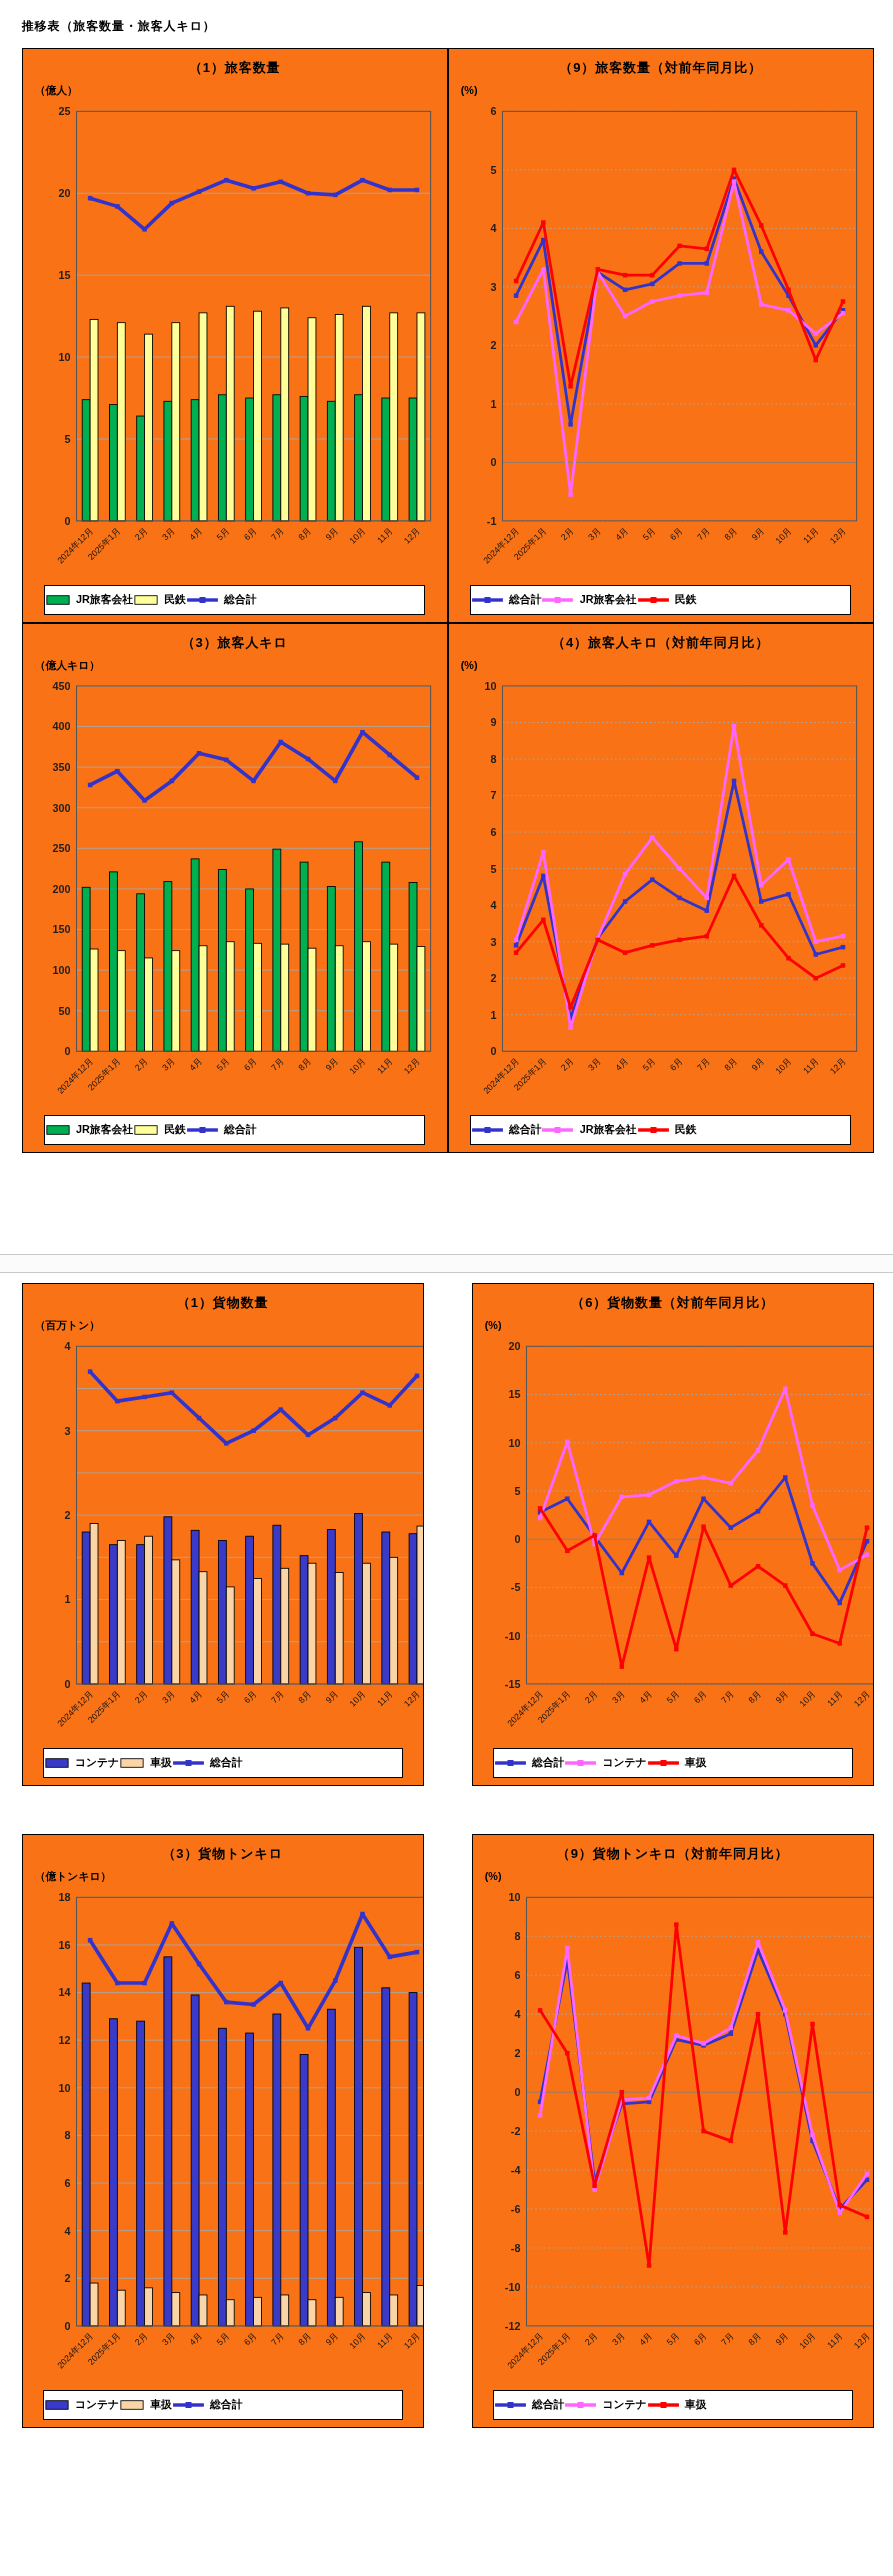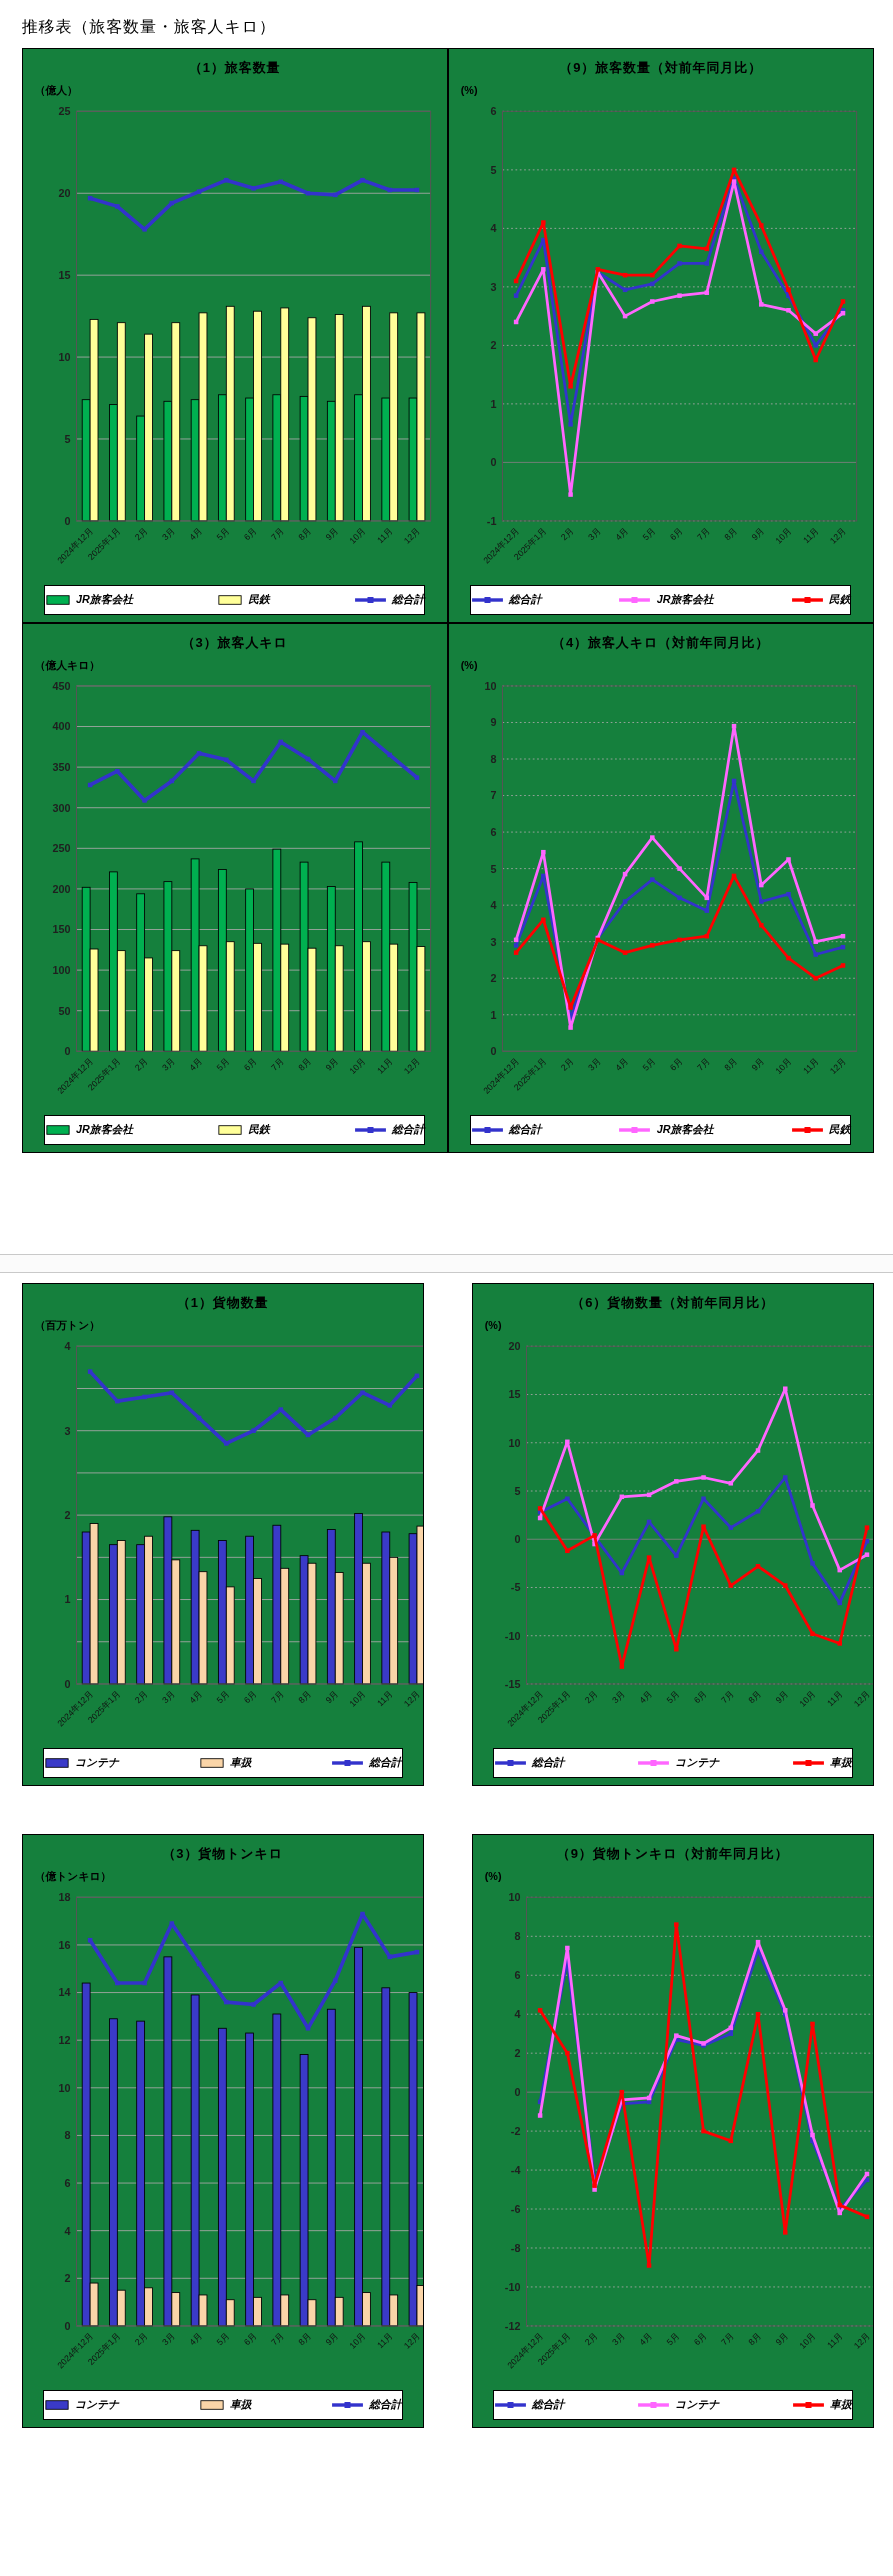--- a/index.html
+++ b/index.html
@@ -1,31 +1,31 @@
 <!DOCTYPE html>
 <html style="font-size:14px"><head>
 <meta charset="utf-8">
 <style>
   html,body{margin:0;padding:0;background:#fff;}
   body{width:894px;font-family:"Liberation Sans","DejaVu Sans",sans-serif;color:#000;}
-  .sec-title{font-family:"Liberation Serif","DejaVu Serif",serif;font-size:16px;font-weight:400;
+  .sec-title{font-family:"Liberation Serif","DejaVu Serif",serif;font-size:12px;font-weight:700;
              line-height:21px;margin:15.6px 0 0 21.7px;letter-spacing:0.9px;}
   .sec-title.second{margin-top:175px;}
   .grid{margin:11.3px 0 0 21.7px;width:852px;display:grid;grid-template-columns:1fr 1fr;}
   #grid1{grid-template-rows:575px 530px;}
   #grid2{margin-top:9.5px;grid-template-rows:503px 594px;gap:48px;}
-  .panel{border:1.7px solid #000;position:relative;box-sizing:border-box;background:#15803d;overflow:hidden;}
+  .panel{border:1.7px solid #000;position:relative;box-sizing:border-box;background:#f97316;overflow:hidden;}
   .ctitle{position:absolute;top:10.4px;left:0;width:100%;text-align:center;
           font-size:13px;font-weight:bold;letter-spacing:0.9px;}
   .unit{position:absolute;top:35px;left:12px;font-size:10.8px;font-weight:bold;text-align:center;}
   svg.chart{position:absolute;top:55px;left:5.2px;}
   .ytick{font-size:12.5px;font-weight:bold;fill:#1f1f1f;font-family:"Liberation Sans",sans-serif;}
   .xtick{font-size:10px;fill:#111;font-family:"Liberation Sans",sans-serif;}
   .legend{position:absolute;bottom:7px;left:5%;width:90%;height:29.5px;border:0.9px solid #000;
-          display:flex;align-items:center;justify-content:space-between;box-sizing:border-box;background:#fff;font-style:italic;}
+          display:flex;align-items:center;justify-content:flex-start;box-sizing:border-box;background:#fff;}
   .litem{display:flex;align-items:center;gap:5.2px;}
   .llabel{font-size:10.8px;font-weight:bold;}
   .swatch{display:flex;align-items:center;}
   .page-sep{width:894px;height:17.3px;margin-top:101px;border-top:0.9px solid #c9c9c9;
             border-bottom:0.9px solid #c9c9c9;background:#fbfbfb;}
 </style>
 </head>
 <body>
 
 <div>

